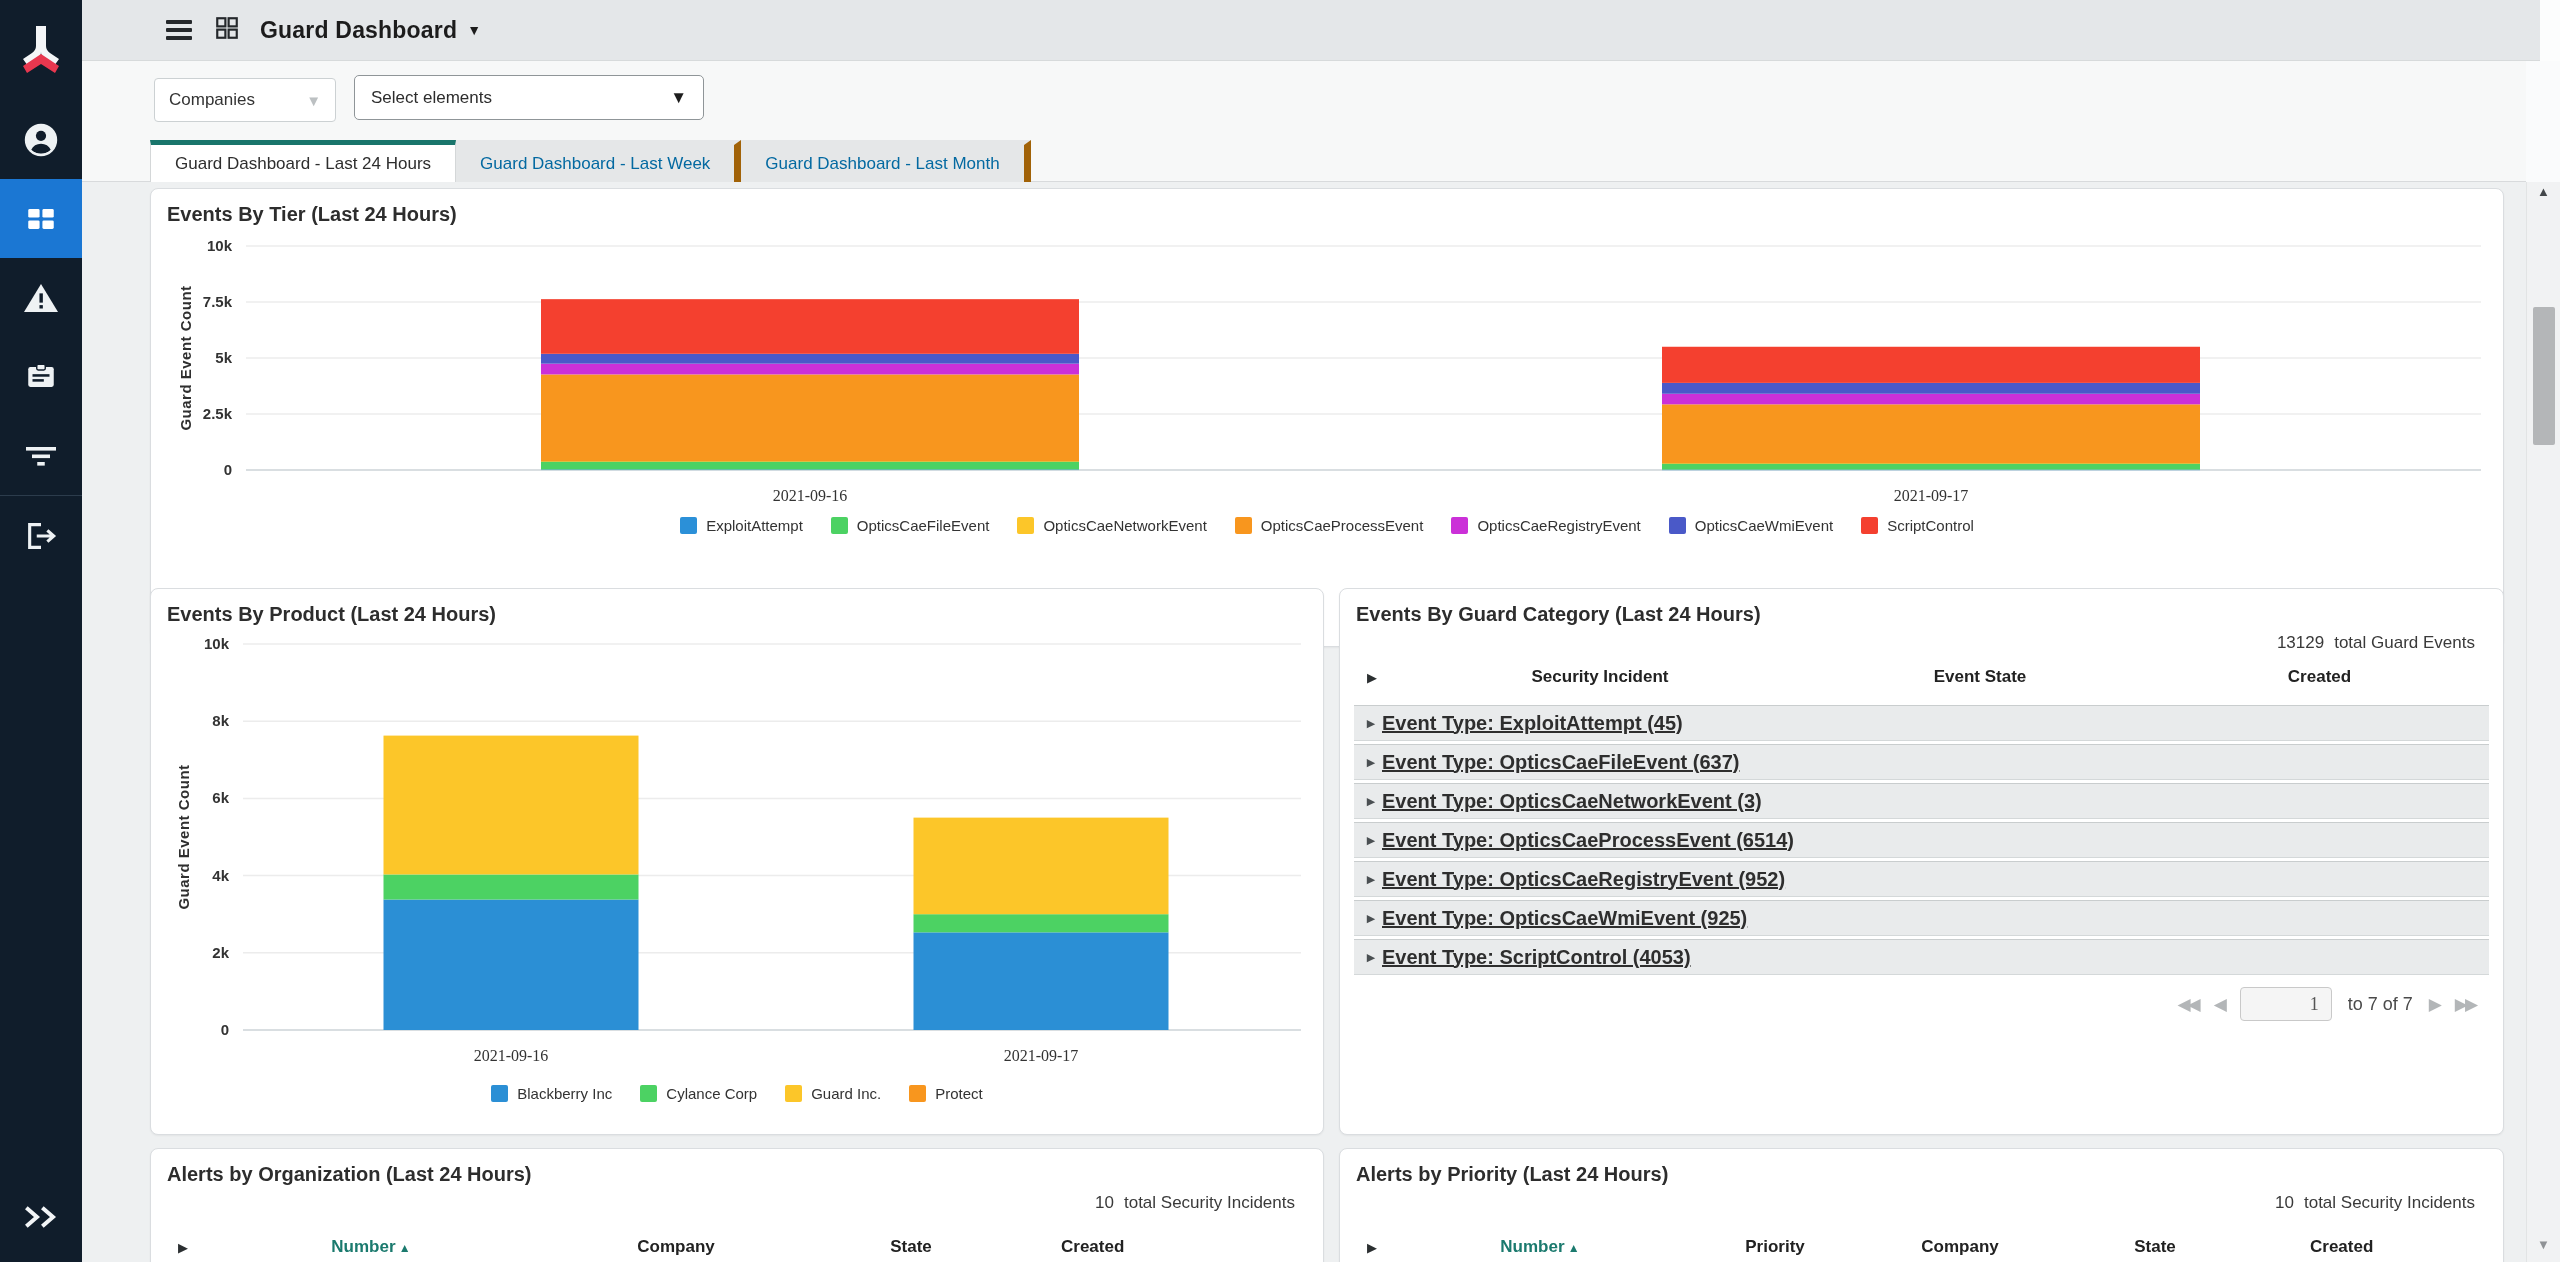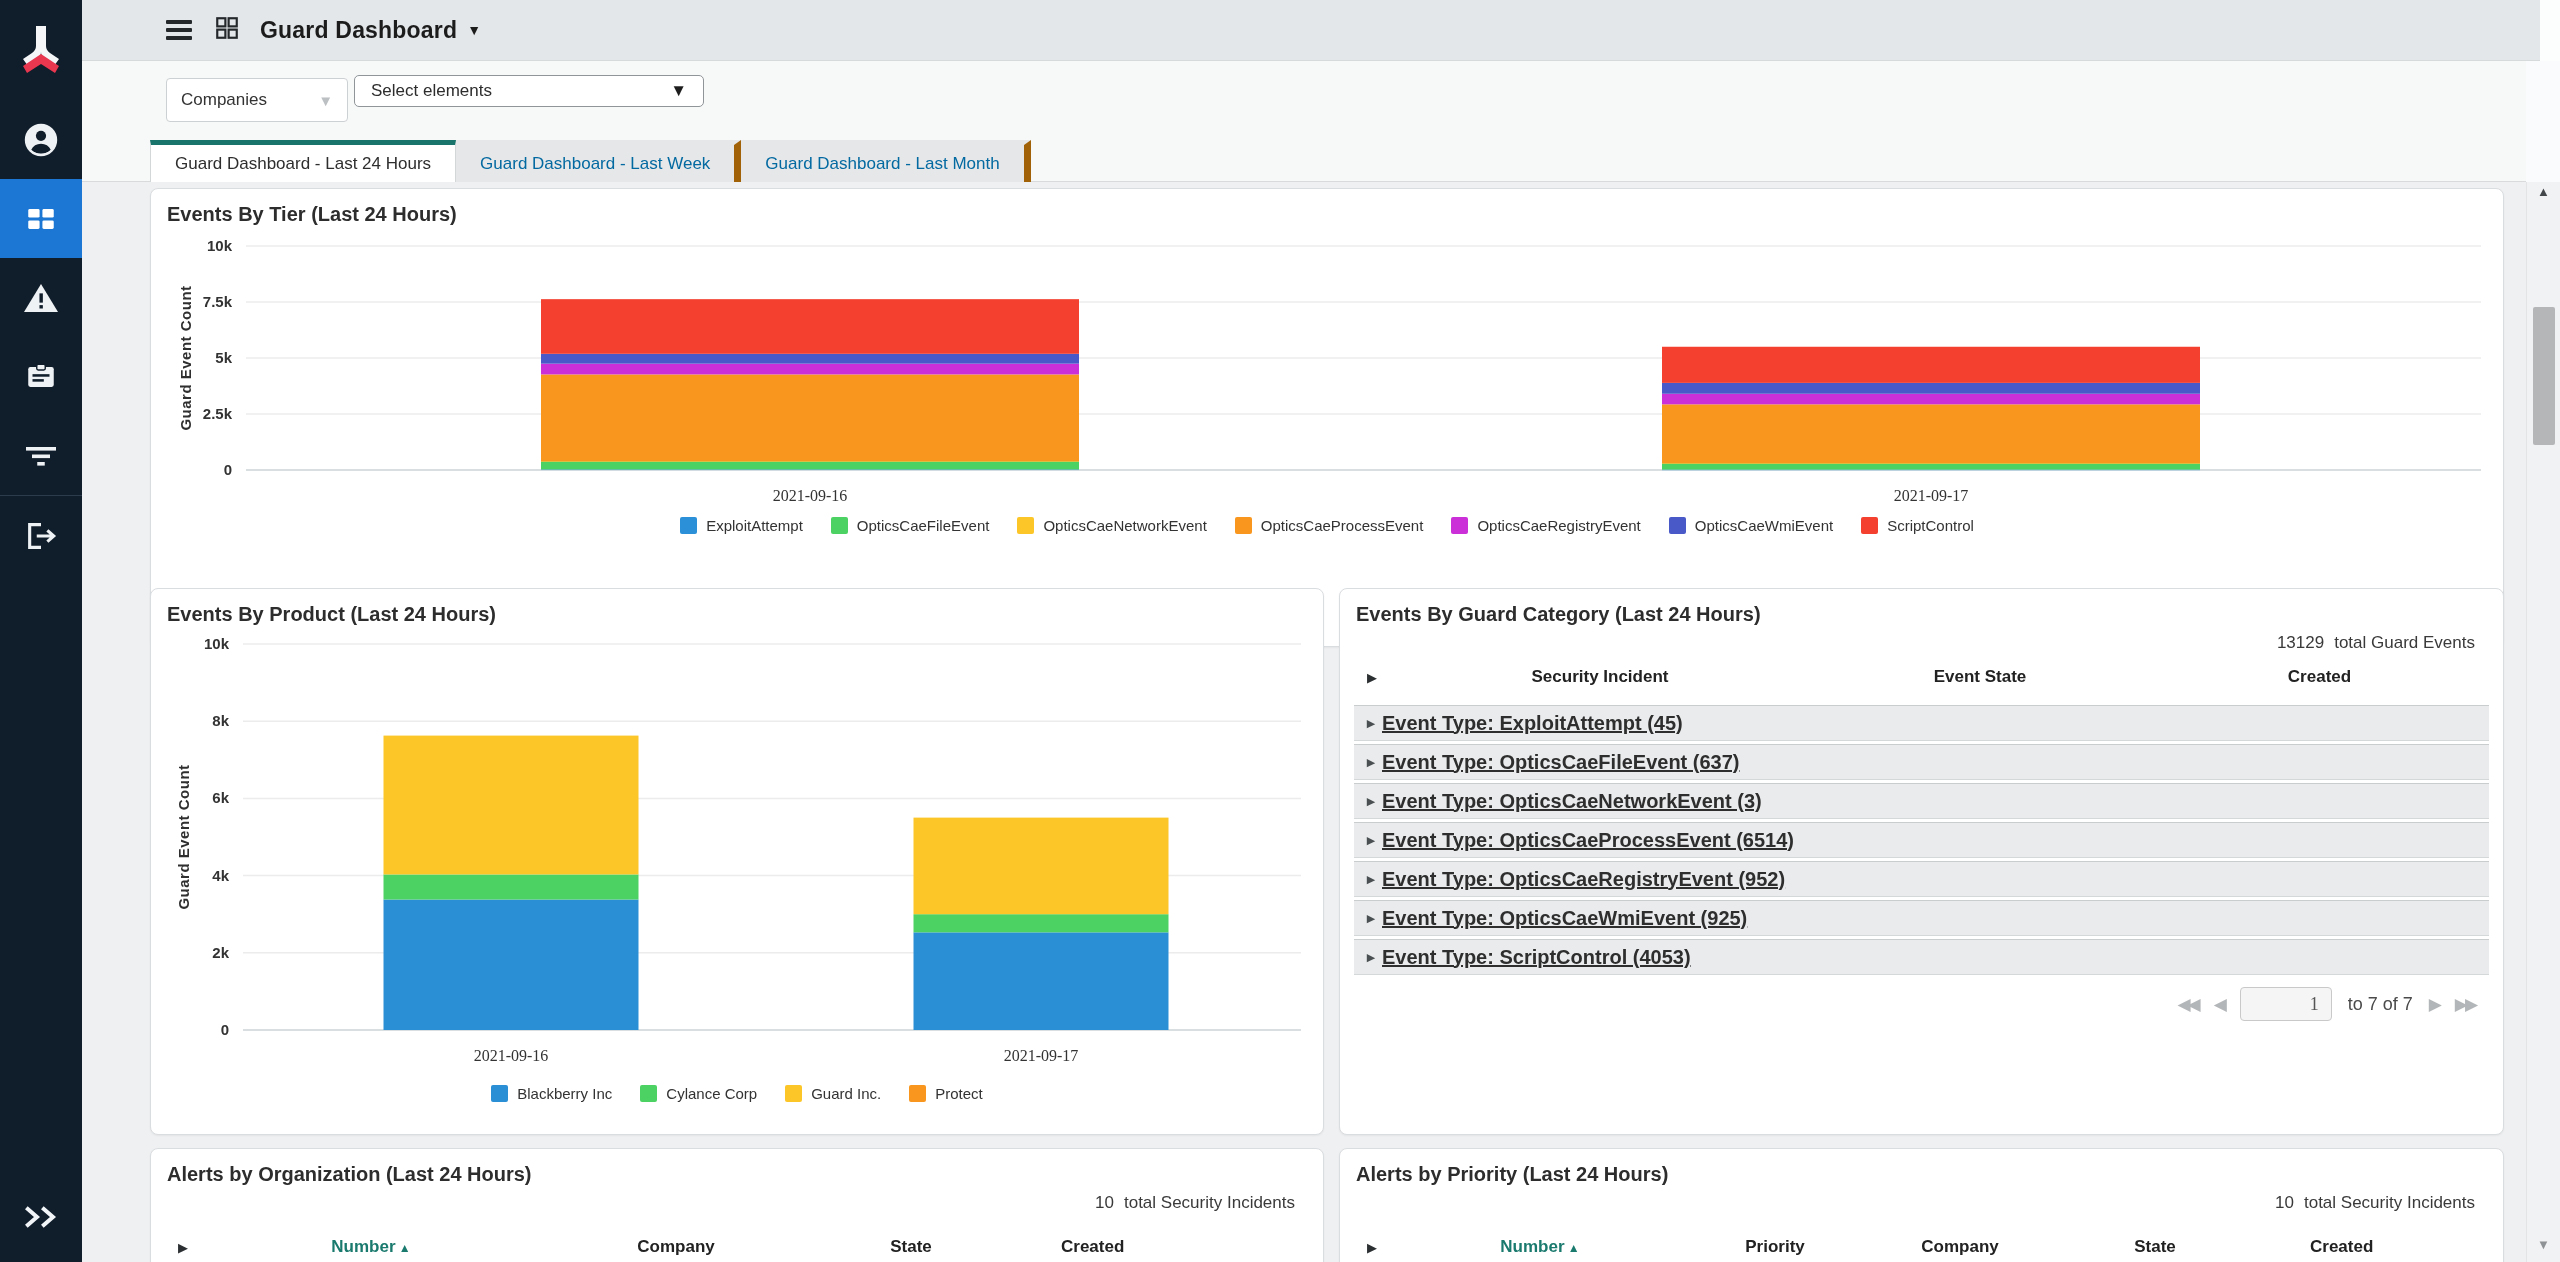--- a/index.html
+++ b/index.html
@@ -20,24 +20,24 @@
   .topbar-right-strip { position:absolute; left:2540px; top:0; width:20px; height:61px; background:#fcfdfd; }
   .hamburger { margin-left:84px; width:26px; display:flex; flex-direction:column; gap:4px; cursor:pointer; }
   .hamburger span { display:block; height:4px; background:#24282b; border-radius:1px; }
   .grid-btn { margin-left:22px; cursor:pointer; }
   .page-title { margin-left:20px; font-size:23px; font-weight:600; color:#1c1c1c; letter-spacing:.2px; }
   .title-caret { margin-left:10px; font-size:14px; color:#1c1c1c; cursor:pointer; }
 
   
   .band { position:absolute; left:82px; top:61px; width:2444px; height:121px; background:#f7f8f8; border-bottom:1px solid #d8dadc; }
   .select-box { position:absolute; background:#fff; display:flex; align-items:center; justify-content:space-between; cursor:pointer; }
-  .companies-box { left:84px; top:17px; width:182px; height:44px; border:1px solid #ccd1d3; border-radius:4px; padding:0 14px; }
+  .companies-box { left:72px; top:17px; width:182px; height:44px; border:1px solid #ccd1d3; border-radius:4px; padding:0 14px; }
   .companies-box .lbl { font-size:17px; color:#333; }
   .companies-box .caret { color:#bcc0c2; font-size:15px; }
-  .elements-box { left:272px; top:14px; width:350px; height:32px; border:1px solid #8f9598; border-radius:5px; padding:0 16px; }
+  .elements-box { left:272px; top:14px; width:350px; height:45px; border:1px solid #8f9598; border-radius:5px; padding:0 16px; }
   .elements-box .lbl { font-size:17px; color:#2d2d2d; }
   .elements-box .caret { color:#1d1d1d; font-size:17px; }
 
   .tabrow { position:absolute; left:68px; top:79px; display:flex; align-items:center; }
   .tab { height:42px; display:flex; align-items:center; padding:0 24px; font-size:17px; color:#0369a1; background:#e5e7e8; border-right:7px solid #a16207; border-top:5px solid transparent; cursor:pointer; white-space:nowrap; }
   .tab.active { background:#ffffff; border-top:5px solid #19756b; border-right:1px solid #d4d7d8; border-left:1px solid #d4d7d8; color:#2e2e2e; }
 
   
   .content { position:absolute; left:82px; top:182px; width:2444px; height:1080px; background:#eef0f1; overflow:hidden; }
   .panel { position:absolute; background:#fff; border:1px solid #dadde0; border-radius:8px; box-shadow:0 1px 2px rgba(0,0,0,.05); }

